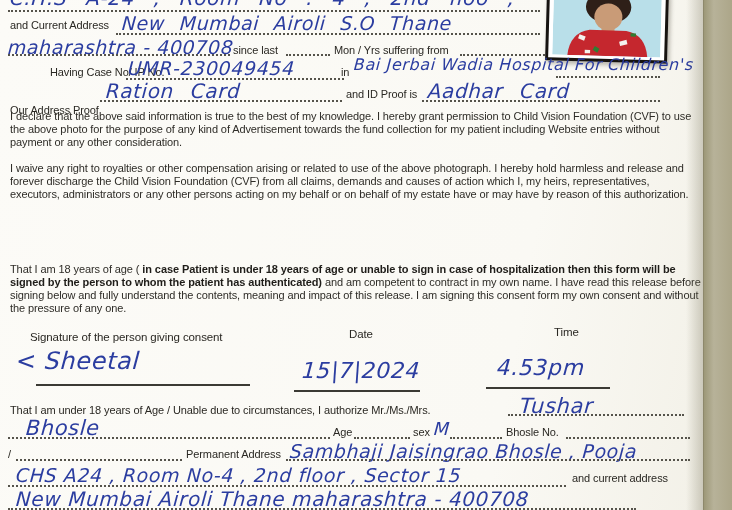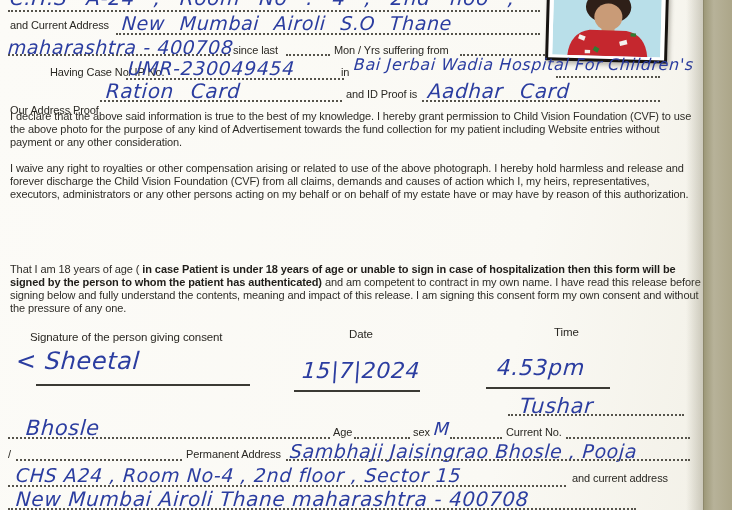--- a/index.html
+++ b/index.html
@@ -86,31 +86,32 @@
   <div class="pl" style="left:349px;top:328px;font-size:11.5px;">Date</div>
   <div class="pl" style="left:554px;top:326px;font-size:11.5px;">Time</div>
 
   <div class="hw" style="left:16px;top:347px;font-size:24px;">&lt; Sheetal</div>
   <div class="sl" style="left:36px;top:384px;width:214px;"></div>
   <div class="hw" style="left:302px;top:358px;font-size:22px;">15|7|2024</div>
   <div class="sl" style="left:294px;top:390px;width:126px;"></div>
   <div class="hw" style="left:497px;top:355px;font-size:22px;">4.53pm</div>
   <div class="sl" style="left:486px;top:387px;width:124px;"></div>
 
+  <div class="pl" style="left:10px;top:404px;">That I am under 18 years of Age / Unable due to circumstances, I authorize Mr./Ms./Mrs.</div>
   <div class="hw" style="left:520px;top:394px;font-size:21px;">Tushar</div>
   <div class="dl" style="left:508px;top:414px;width:176px;"></div>
 
   <div class="hw" style="left:26px;top:416px;font-size:21px;">Bhosle</div>
   <div class="dl" style="left:8px;top:437px;width:322px;"></div>
   <div class="pl" style="left:333px;top:426px;">Age</div>
   <div class="dl" style="left:354px;top:437px;width:56px;"></div>
   <div class="pl" style="left:413px;top:426px;">sex</div>
   <div class="hw" style="left:434px;top:418px;font-size:18px;">M</div>
   <div class="dl" style="left:450px;top:437px;width:52px;"></div>
-  <div class="pl" style="left:506px;top:426px;">Current No.</div>
+  <div class="pl" style="left:506px;top:426px;">Bhosle No.</div>
   <div class="dl" style="left:566px;top:437px;width:124px;"></div>
 
   <div class="pl" style="left:8px;top:448px;">/</div>
   <div class="dl" style="left:16px;top:459px;width:166px;"></div>
   <div class="pl" style="left:186px;top:448px;">Permanent Address</div>
   <div class="hw" style="left:290px;top:440px;font-size:19px;">Sambhaji Jaisingrao Bhosle , Pooja</div>
   <div class="dl" style="left:286px;top:459px;width:404px;"></div>
 
   <div class="hw" style="left:16px;top:464px;font-size:19px;">CHS A24 , Room No-4 , 2nd floor , Sector 15</div>
   <div class="dl" style="left:8px;top:485px;width:558px;"></div>

